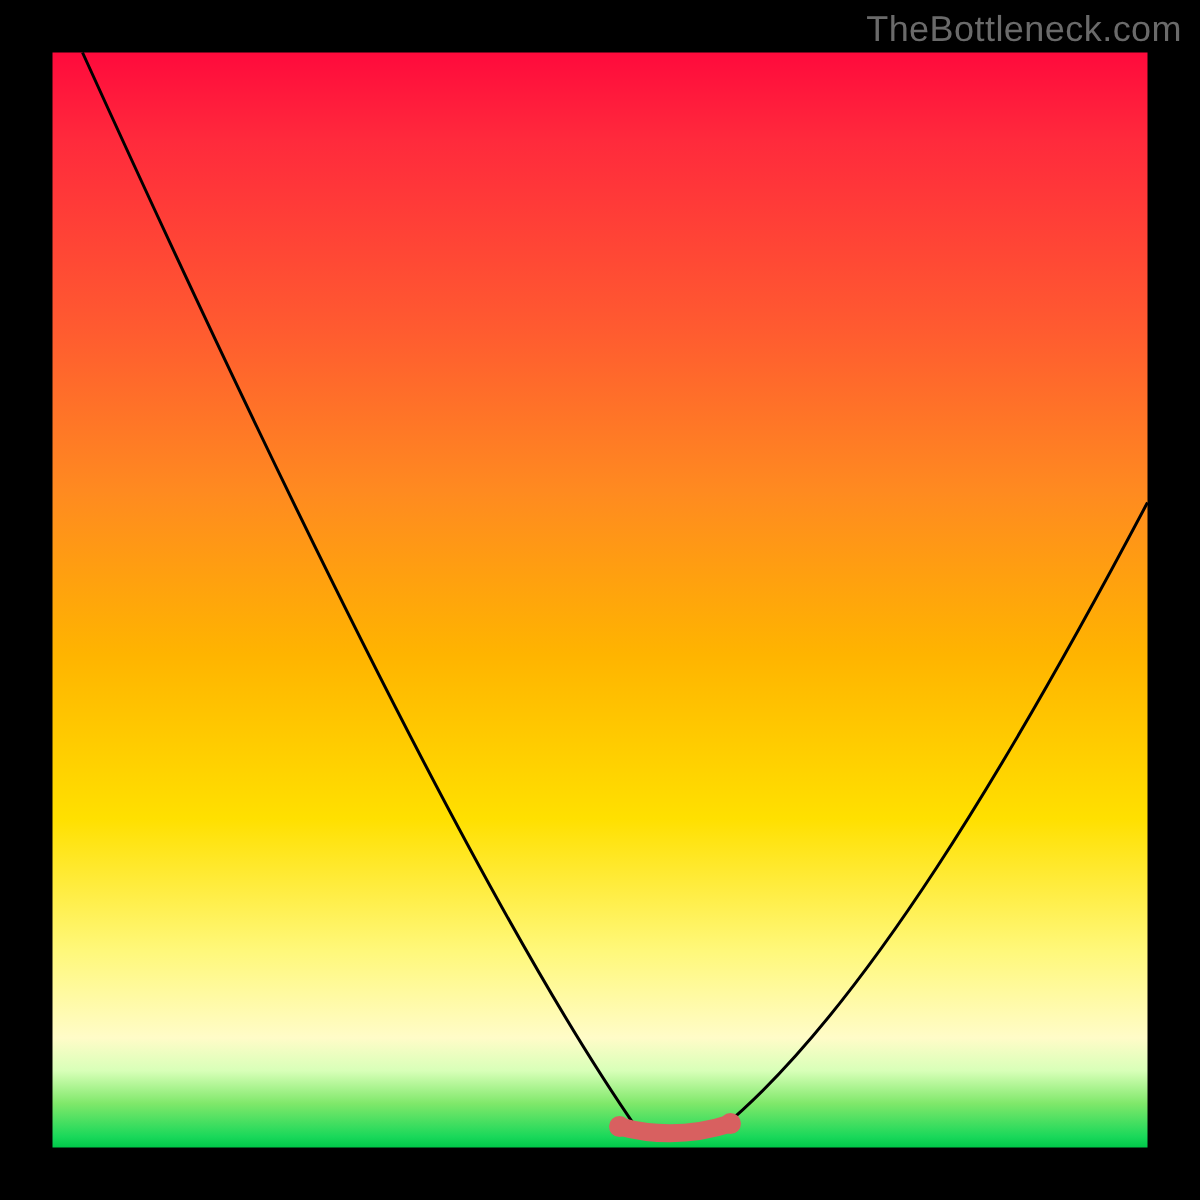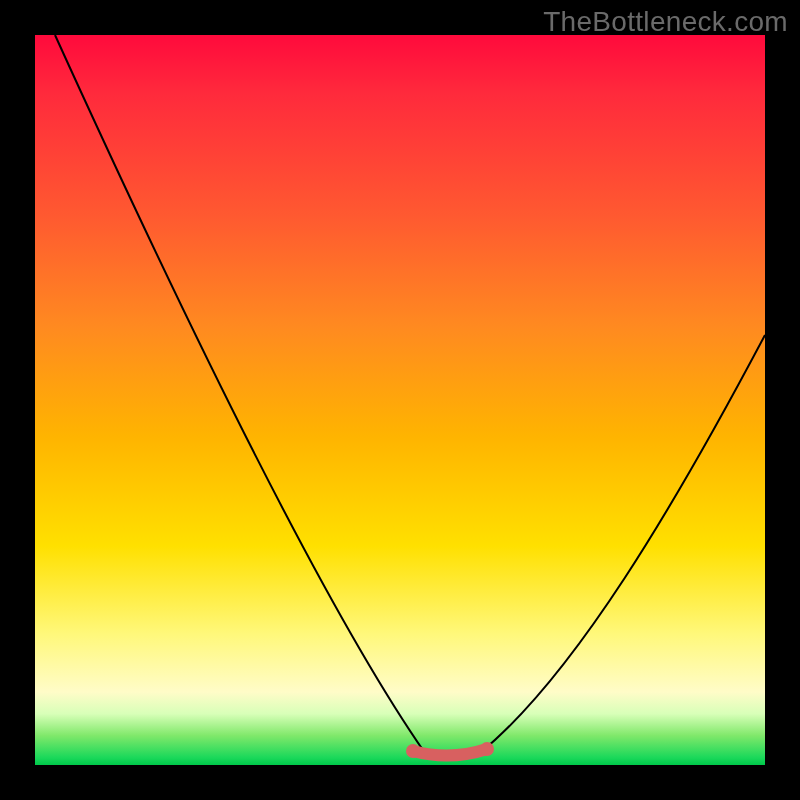--- a/index.html
+++ b/index.html
@@ -38,21 +38,21 @@
       #7fe86a 96%,
       #1ad85a 99%,
       #00c84a 100%
     );
   }
   .watermark {
     position: absolute;
     top: 6px;
     right: 12px;
     color: #6a6a6a;
-    font-size: 28px;
+    font-size: 24px;
     font-weight: 500;
     letter-spacing: 0.3px;
     user-select: none;
   }
   svg.curve {
     position: absolute;
     left: 0;
     top: 0;
     width: 730px;
     height: 730px;

